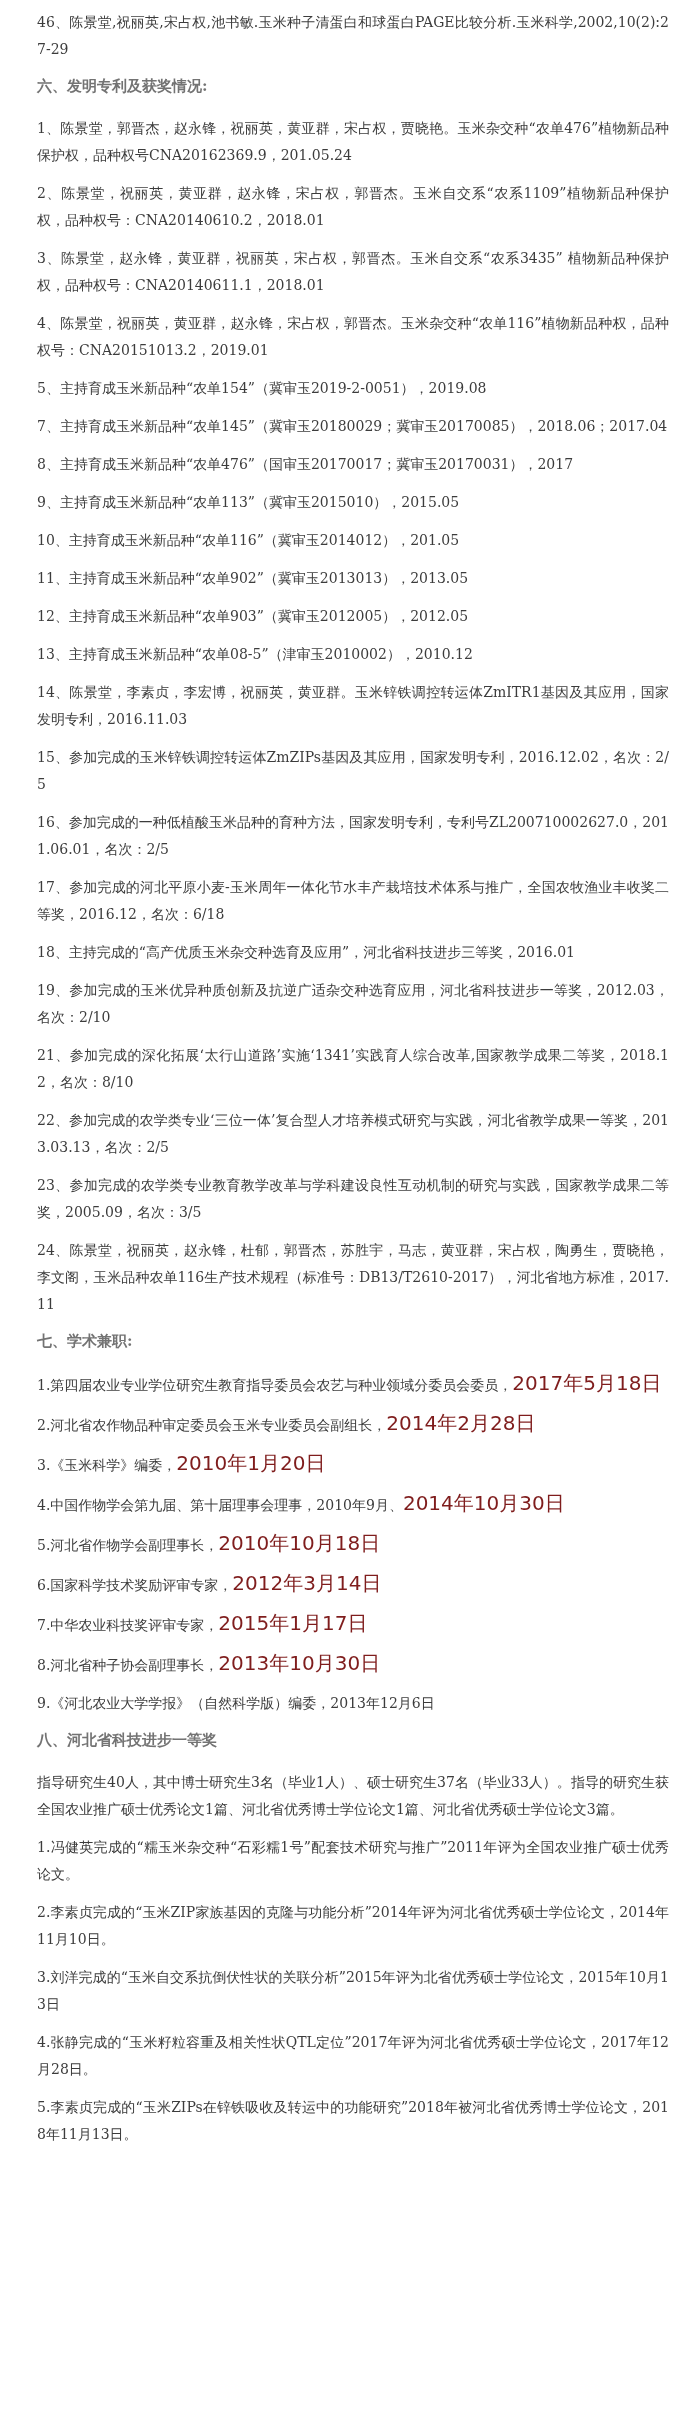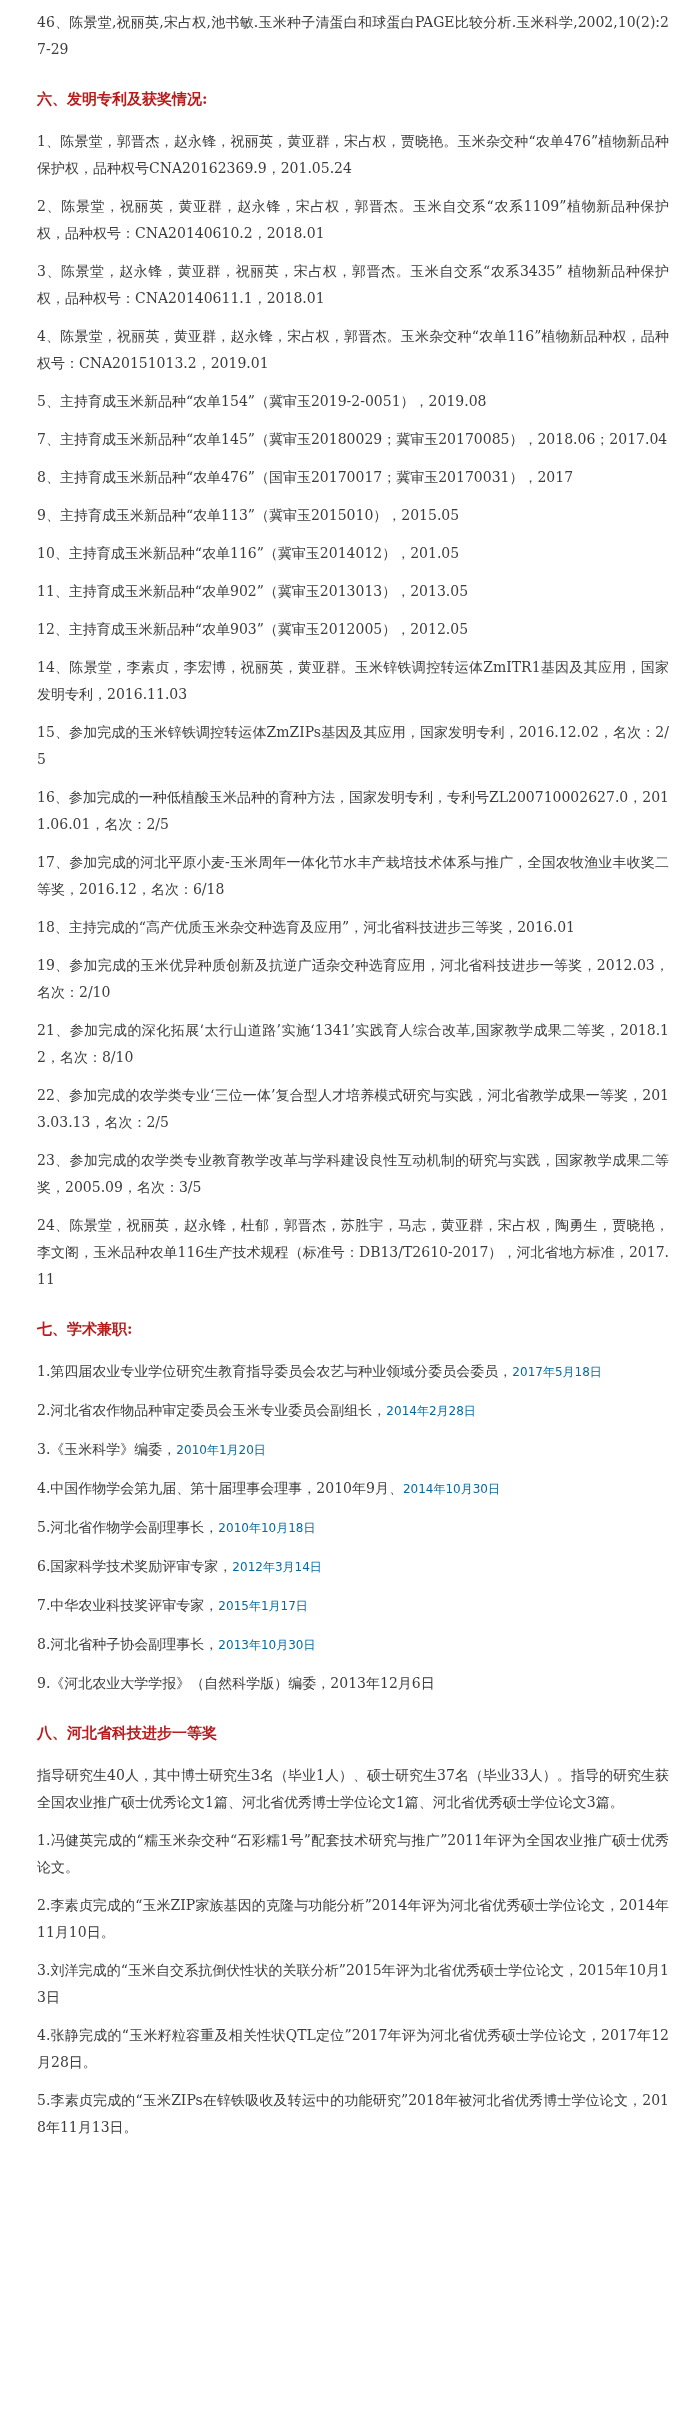--- a/index.html
+++ b/index.html
@@ -18,28 +18,28 @@
   .para {
     font-size: 14px;
     line-height: 27px;
     margin: 0 0 11px 0;
     text-align: justify;
     word-break: break-all;
   }
   .heading {
     font-size: 15px;
     font-weight: bold;
-    color: #b91c1c;
-    margin: 24px 0 17px 0;
+    color: #737373;
+    margin: 11px 0 17px 0;
     line-height: 24px;
   }
   .date-emph {
     font-family: "DejaVu Sans", "Liberation Sans", sans-serif;
-    font-size: 12px;
-    color: #0369a1;
+    font-size: 20px;
+    color: #7f1d1d;
   }
   section { display: block; }
 </style>
 </head>
 <body>
 
 <div class="doc">
 
   <p class="para">46、陈景堂,祝丽英,宋占权,池书敏.玉米种子清蛋白和球蛋白PAGE比较分析.玉米科学,2002,10(2):27-29</p>
 
@@ -50,20 +50,21 @@
         <p class="para">2、陈景堂，祝丽英，黄亚群，赵永锋，宋占权，郭晋杰。玉米自交系“农系1109”植物新品种保护权，品种权号：CNA20140610.2，2018.01</p>
         <p class="para">3、陈景堂，赵永锋，黄亚群，祝丽英，宋占权，郭晋杰。玉米自交系“农系3435” 植物新品种保护权，品种权号：CNA20140611.1，2018.01</p>
         <p class="para">4、陈景堂，祝丽英，黄亚群，赵永锋，宋占权，郭晋杰。玉米杂交种“农单116”植物新品种权，品种权号：CNA20151013.2，2019.01</p>
         <p class="para">5、主持育成玉米新品种“农单154”（冀审玉2019-2-0051），2019.08</p>
         <p class="para">7、主持育成玉米新品种“农单145”（冀审玉20180029；冀审玉20170085），2018.06；2017.04</p>
         <p class="para">8、主持育成玉米新品种“农单476”（国审玉20170017；冀审玉20170031），2017</p>
         <p class="para">9、主持育成玉米新品种“农单113”（冀审玉2015010），2015.05</p>
         <p class="para">10、主持育成玉米新品种“农单116”（冀审玉2014012），201.05</p>
         <p class="para">11、主持育成玉米新品种“农单902”（冀审玉2013013），2013.05</p>
         <p class="para">12、主持育成玉米新品种“农单903”（冀审玉2012005），2012.05</p>
+        <p class="para">13、主持育成玉米新品种“农单08-5”（津审玉2010002），2010.12</p>
         <p class="para">14、陈景堂，李素贞，李宏博，祝丽英，黄亚群。玉米锌铁调控转运体ZmITR1基因及其应用，国家发明专利，2016.11.03</p>
         <p class="para">15、参加完成的玉米锌铁调控转运体ZmZIPs基因及其应用，国家发明专利，2016.12.02，名次：2/5</p>
         <p class="para">16、参加完成的一种低植酸玉米品种的育种方法，国家发明专利，专利号ZL200710002627.0，2011.06.01，名次：2/5</p>
         <p class="para">17、参加完成的河北平原小麦-玉米周年一体化节水丰产栽培技术体系与推广，全国农牧渔业丰收奖二等奖，2016.12，名次：6/18</p>
         <p class="para">18、主持完成的“高产优质玉米杂交种选育及应用”，河北省科技进步三等奖，2016.01</p>
         <p class="para">19、参加完成的玉米优异种质创新及抗逆广适杂交种选育应用，河北省科技进步一等奖，2012.03，名次：2/10</p>
         <p class="para">21、参加完成的深化拓展‘太行山道路’实施‘1341’实践育人综合改革,国家教学成果二等奖，2018.12，名次：8/10</p>
         <p class="para">22、参加完成的农学类专业‘三位一体’复合型人才培养模式研究与实践，河北省教学成果一等奖，2013.03.13，名次：2/5</p>
         <p class="para">23、参加完成的农学类专业教育教学改革与学科建设良性互动机制的研究与实践，国家教学成果二等奖，2005.09，名次：3/5</p>
         <p class="para">24、陈景堂，祝丽英，赵永锋，杜郁，郭晋杰，苏胜宇，马志，黄亚群，宋占权，陶勇生，贾晓艳，李文阁，玉米品种农单116生产技术规程（标准号：DB13/T2610-2017），河北省地方标准，2017.11</p>

